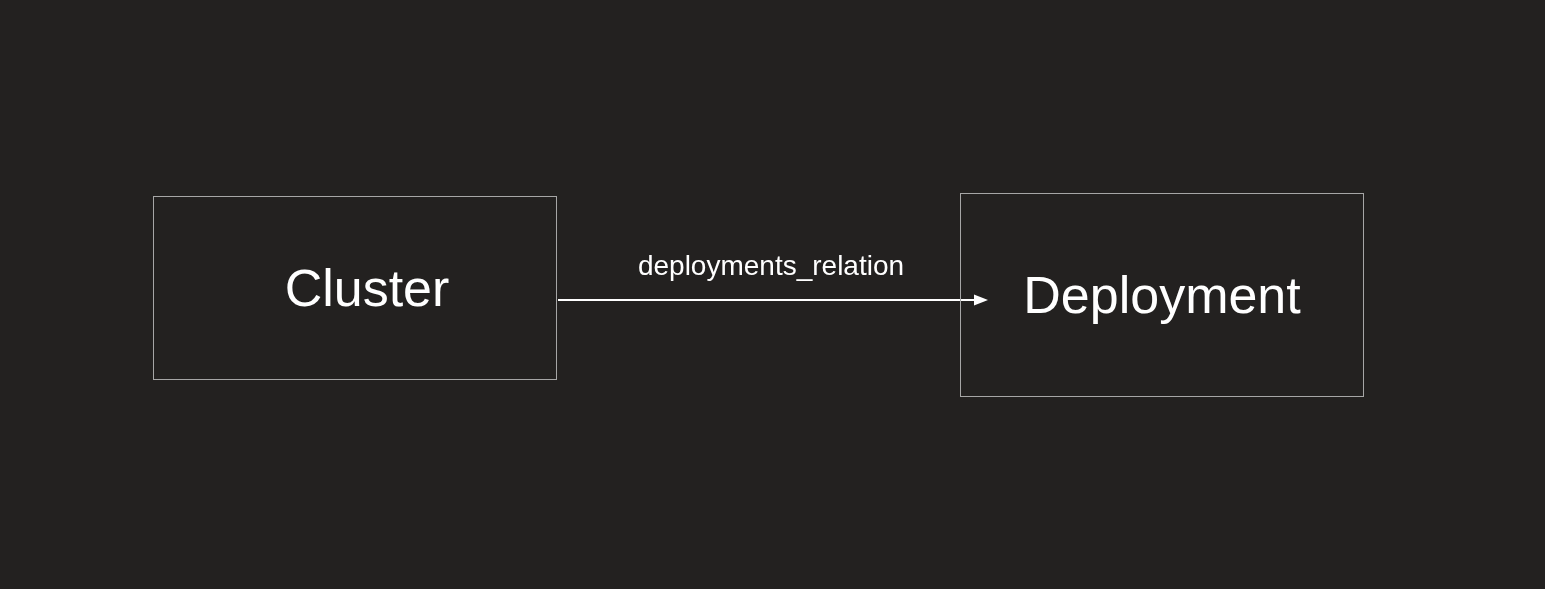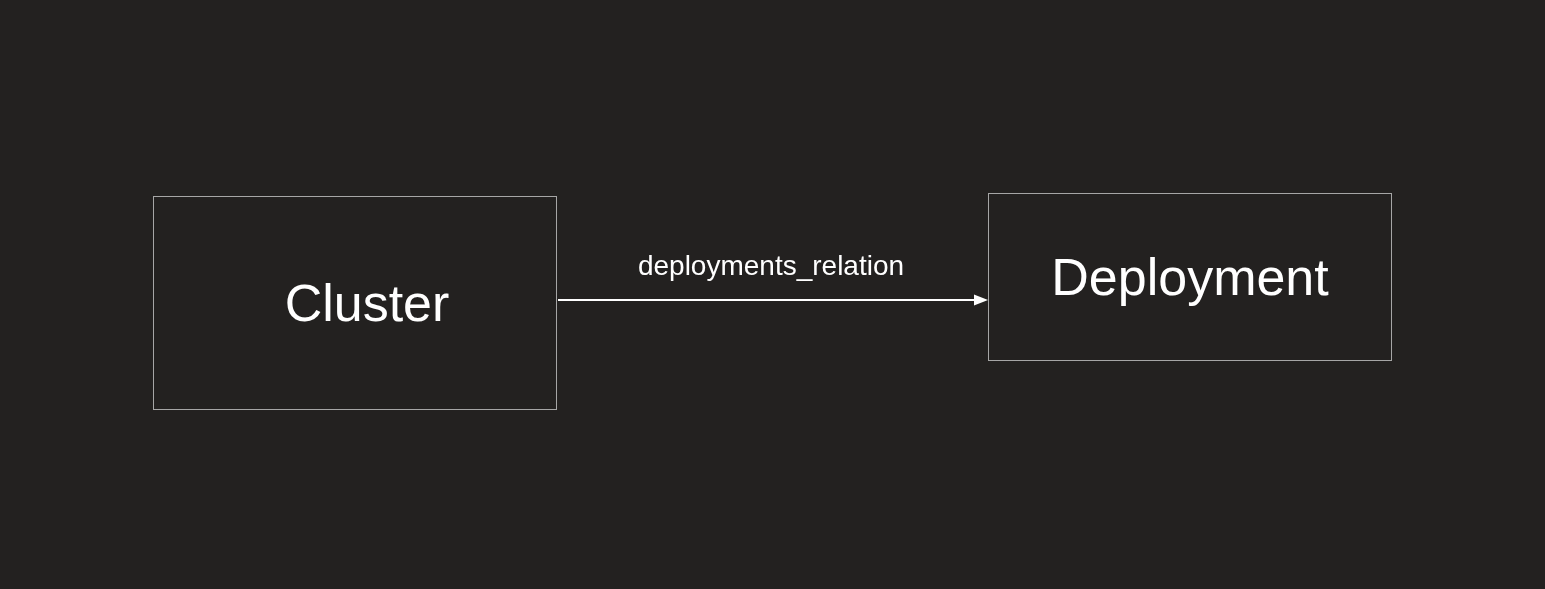--- a/index.html
+++ b/index.html
@@ -30,28 +30,28 @@
     border: 1px solid var(--stroke, #a6a6a6);
     background: transparent;
     display: flex;
     align-items: center;
     justify-content: center;
   }
   .node--cluster {
     left: 153px;
     top: 196px;
     width: 404px;
-    height: 214px;
+    height: 184px;
     padding-left: 24px;
   }
   .node--deployment {
-    left: 988px;
+    left: 960px;
     top: 193px;
     width: 404px;
-    height: 168px;
+    height: 204px;
   }
   .node__label {
     color: var(--text, #ffffff);
     font-size: 52px;
     line-height: 1;
     white-space: nowrap;
   }
   .edge-svg {
     position: absolute;
     left: 0;

